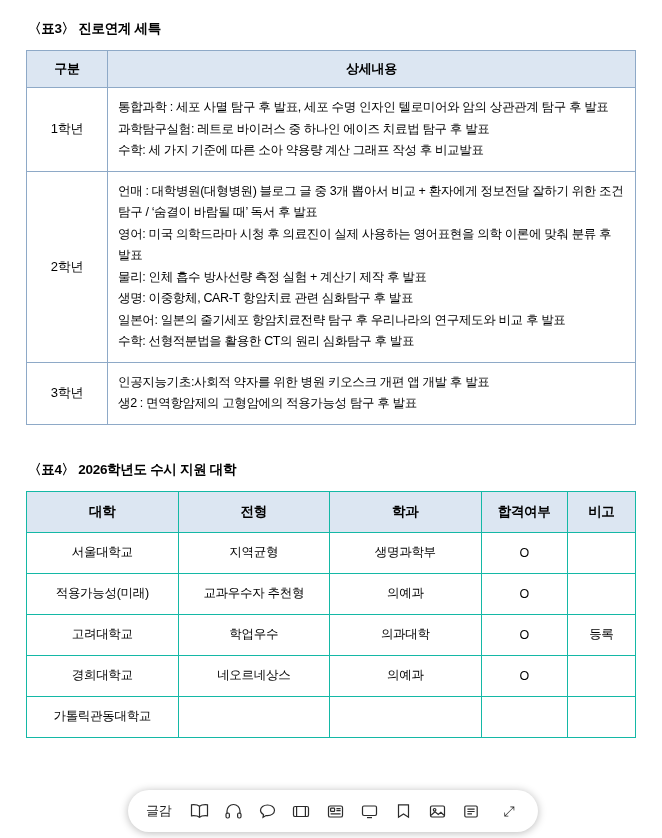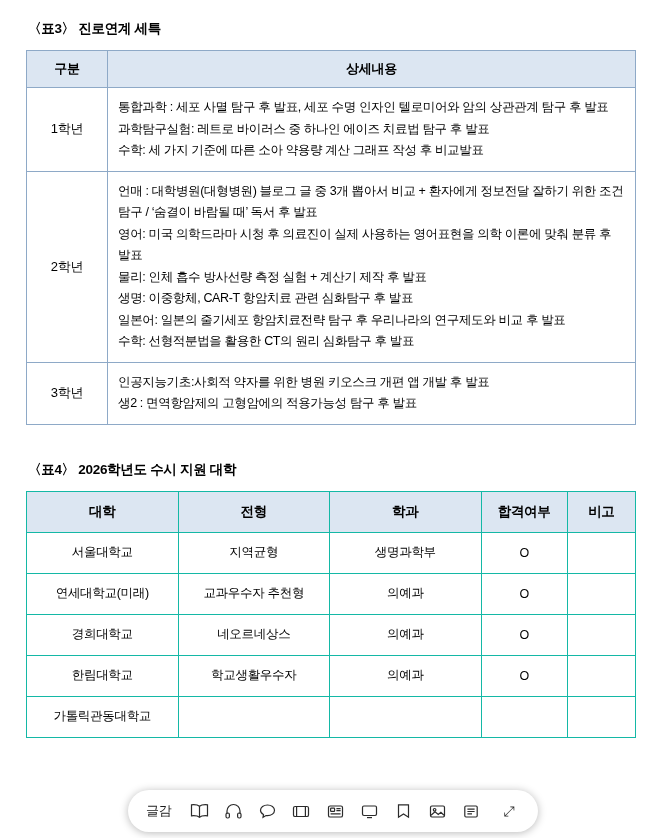--- a/index.html
+++ b/index.html
@@ -197,41 +197,41 @@
     </thead>
     <tbody>
       <tr>
         <td>서울대학교</td>
         <td>지역균형</td>
         <td>생명과학부</td>
         <td>O</td>
         <td></td>
       </tr>
       <tr>
-        <td>연세대학교(미래)</td>
+        <td>적용가능성(미래)</td>
         <td>교과우수자 추천형</td>
         <td>의예과</td>
         <td>O</td>
         <td></td>
+      </tr>
+      <tr>
+        <td>고려대학교</td>
+        <td>학업우수</td>
+        <td>의과대학</td>
+        <td>O</td>
+        <td>등록</td>
       </tr>
       <tr>
         <td>경희대학교</td>
         <td>네오르네상스</td>
         <td>의예과</td>
         <td>O</td>
         <td></td>
       </tr>
       <tr>
-        <td>한림대학교</td>
-        <td>학교생활우수자</td>
-        <td>의예과</td>
-        <td>O</td>
-        <td></td>
-      </tr>
-      <tr>
         <td>가톨릭관동대학교</td>
         <td></td>
         <td></td>
         <td></td>
         <td></td>
       </tr>
     </tbody>
   </table>
 </div>
 

